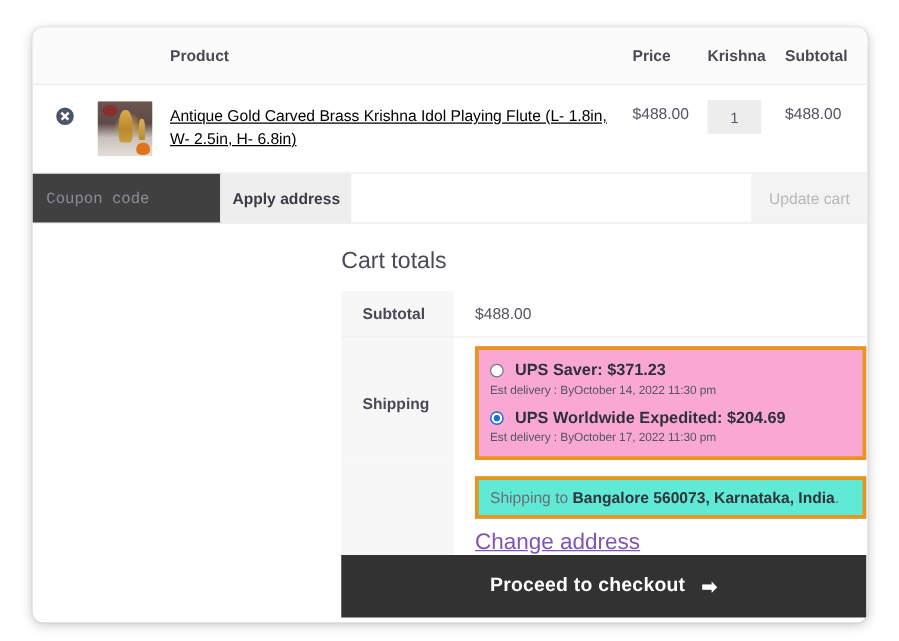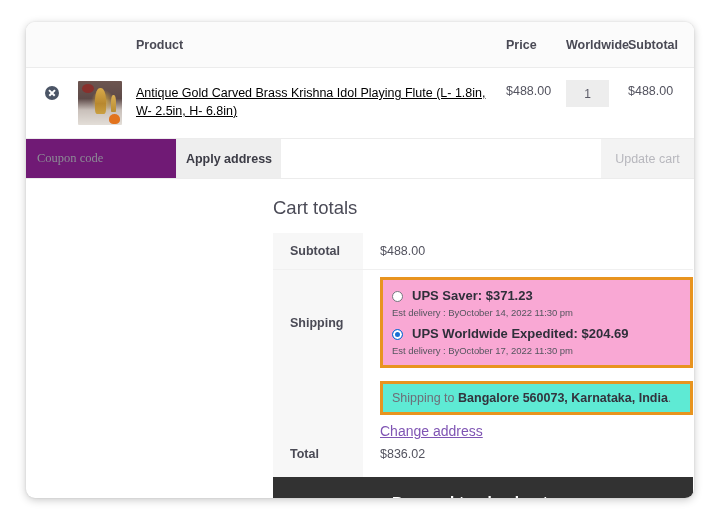--- a/index.html
+++ b/index.html
@@ -158,23 +158,23 @@
     position: relative;
     height: 40px;
     border-bottom: 1px solid #ececec;
     display: flex;
     align-items: stretch;
   }
   .coupon-input {
     width: 151px;
     border: 0;
     border-right: 1px solid #ececec;
-    background: #701a75;
+    background: #404040;
     padding: 0 0 0 11px;
-    font-family: Liberation Serif, serif;
+    font-family: Liberation Mono, monospace;
     font-size: 12.5px;
     color: #8c8c96;
     outline: none;
   }
   .coupon-input::placeholder { color: #8c8c96; }
 
   .apply-coupon {
     width: 104px;
     background: #eeeeee;
     border: 0;
@@ -286,21 +286,21 @@
     font-size: 12.5px;
     color: #6d6d77;
     line-height: 16px;
   }
   .addr-box b { color: #33333d; font-weight: bold; }
 
   .change-addr {
     display: inline-block;
     color: #7f54b3;
     text-decoration: underline;
-    font-size: 14px;
+    font-size: 18px;
     margin: 8px 0 0 0;
     cursor: pointer;
   }
 
   
   .checkout-wrap { margin-left: 247px; width: 420px; }
   .checkout-btn {
     width: 420px;
     height: 50px;
     background: #323232;
@@ -332,21 +332,21 @@
         <col class="col-price">
           <col class="col-qty">
           <col class="col-sub">
       </colgroup>
       <thead>
         <tr>
           <th></th>
           <th></th>
           <th>Product</th>
           <th>Price</th>
-          <th>Worldwide</th>
+          <th>Krishna</th>
           <th>Subtotal</th>
         </tr>
       </thead>
       <tbody>
         <tr>
           <td class="remove-cell">
             <span class="remove-btn"></span>
           </td>
           <td style="padding-top:13px;">
             <span class="thumb">
@@ -409,24 +409,20 @@
         <tr class="addr-row">
           <th></th>
           <td>
             <div class="addr-box">
               <span>Shipping to </span><b>Bangalore 560073, Karnataka, India</b><span>.</span>
             </div>
             <a class="change-addr">Change address</a>
           </td>
         </tr>
 
-        <tr class="total-row">
-          <th>Total</th>
-          <td>$836.02</td>
-        </tr>
       </tbody>
         </table>
 
       <div class="checkout-wrap">
         <button class="checkout-btn">
           <span>Proceed to checkout</span>
           <span class="arrow-icon">➡</span>
         </button>
       </div>
     </div>

